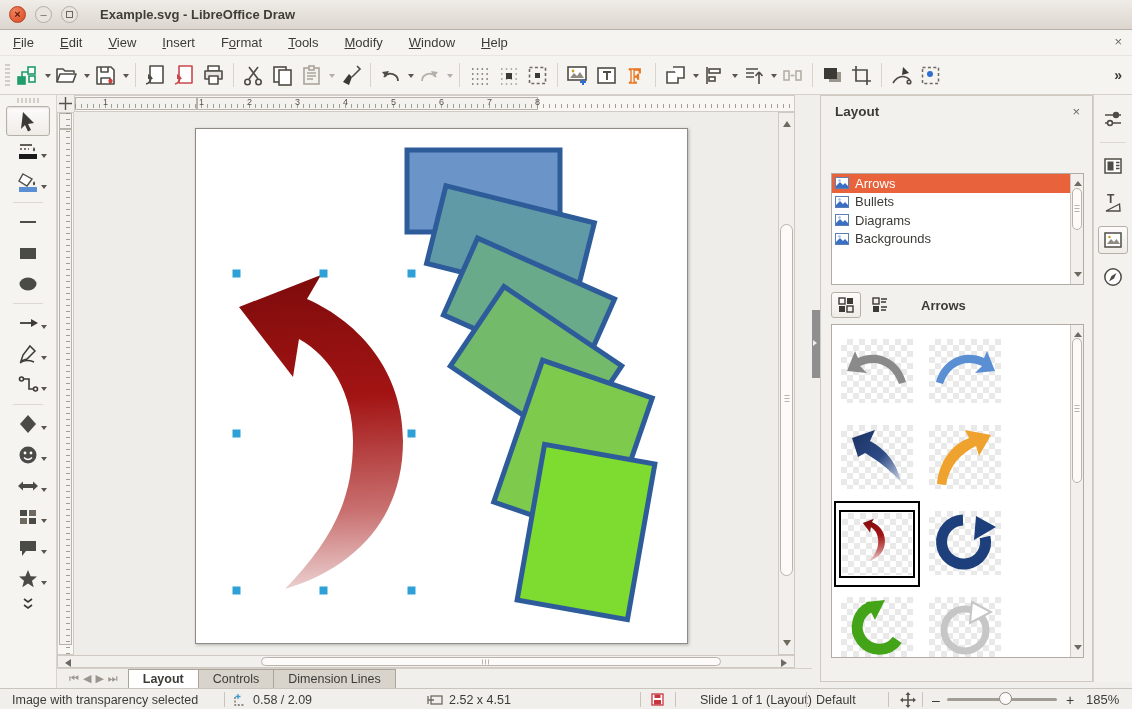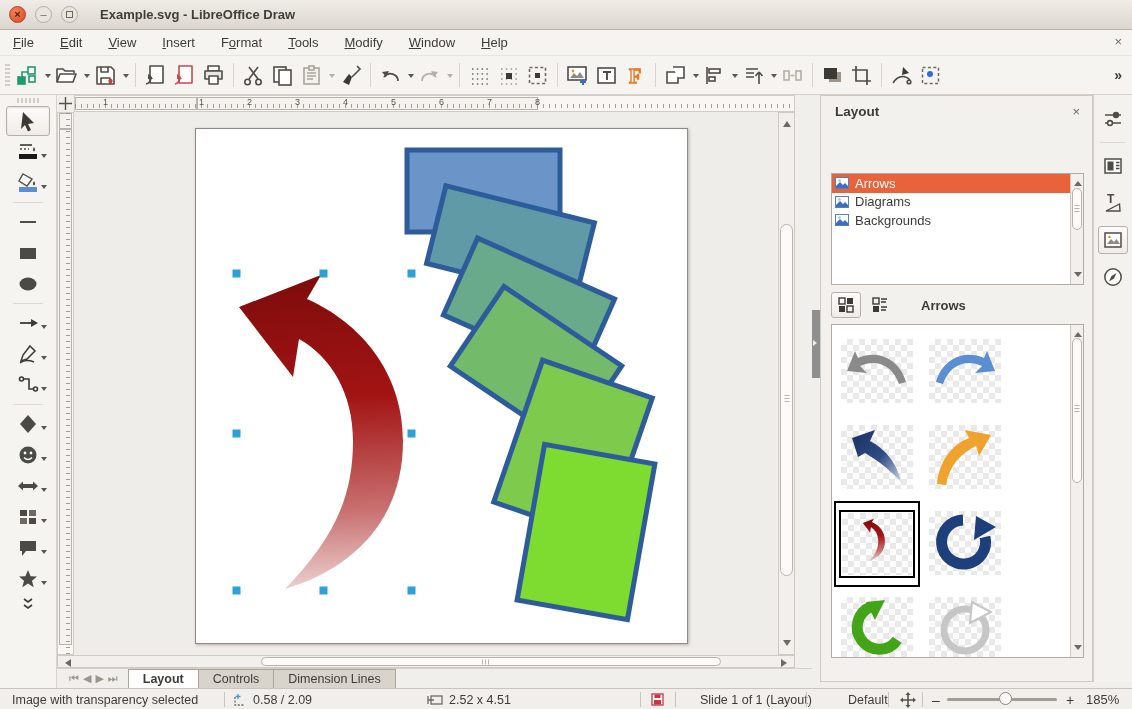--- a/index.html
+++ b/index.html
@@ -604,20 +604,26 @@
       <div class="themerow sel">
           <svg width="14" height="12">
             <use href="#photoicon"></use>
           </svg>
           <span>Arrows</span>
         </div>
       <div class="themerow">
           <svg width="14" height="12">
             <use href="#photoicon"></use>
           </svg>
+          <span>Bullets</span>
+        </div>
+      <div class="themerow">
+          <svg width="14" height="12">
+            <use href="#photoicon"></use>
+          </svg>
           <span>Diagrams</span>
         </div>
       <div class="themerow">
           <svg width="14" height="12">
             <use href="#photoicon"></use>
           </svg>
           <span>Backgrounds</span>
         </div>
       <div class="tlscroll">
         <span class="sarrow" style="left:2.5px;top:3px;border-bottom:5px solid #6e6a62"></span>
@@ -780,21 +786,21 @@
     <span style="left:651px">
         <svg width="13" height="13" viewBox="0 0 13 13">
           <rect x="1" y="1" width="11" height="11" fill="#fff" stroke="#c9353f" stroke-width="1.3"></rect>
           <rect x="3.5" y="1.5" width="6" height="3.5" fill="#c9353f"></rect>
           <rect x="3" y="7" width="7" height="4.5" fill="#c9353f"></rect>
         </svg>
       </span>
     <span class="ssepv" style="left:675px"></span>
     <span style="left:700px">Slide 1 of 1 (Layout)</span>
     <span class="ssepv" style="left:806px"></span>
-    <span style="left:848px">Default</span>
+    <span style="left:816px">Default</span>
     <span class="ssepv" style="left:888px"></span>
     <span style="left:900px">
         <svg width="16" height="16" viewBox="0 0 16 16" fill="#55524b">
           <path d="M8 0l2.5 3h-5zM8 16l2.5-3h-5zM0 8l3-2.5v5zM16 8l-3-2.5v5z"></path>
           <path d="M7.2 3h1.6v10H7.2zM3 7.2h10v1.6H3z"></path>
         </svg>
       </span>
     <span class="ssepv" style="left:922px"></span>
     <span style="left:932px;font-size:14px" actable="true">–</span>
     <span style="left:947px">

